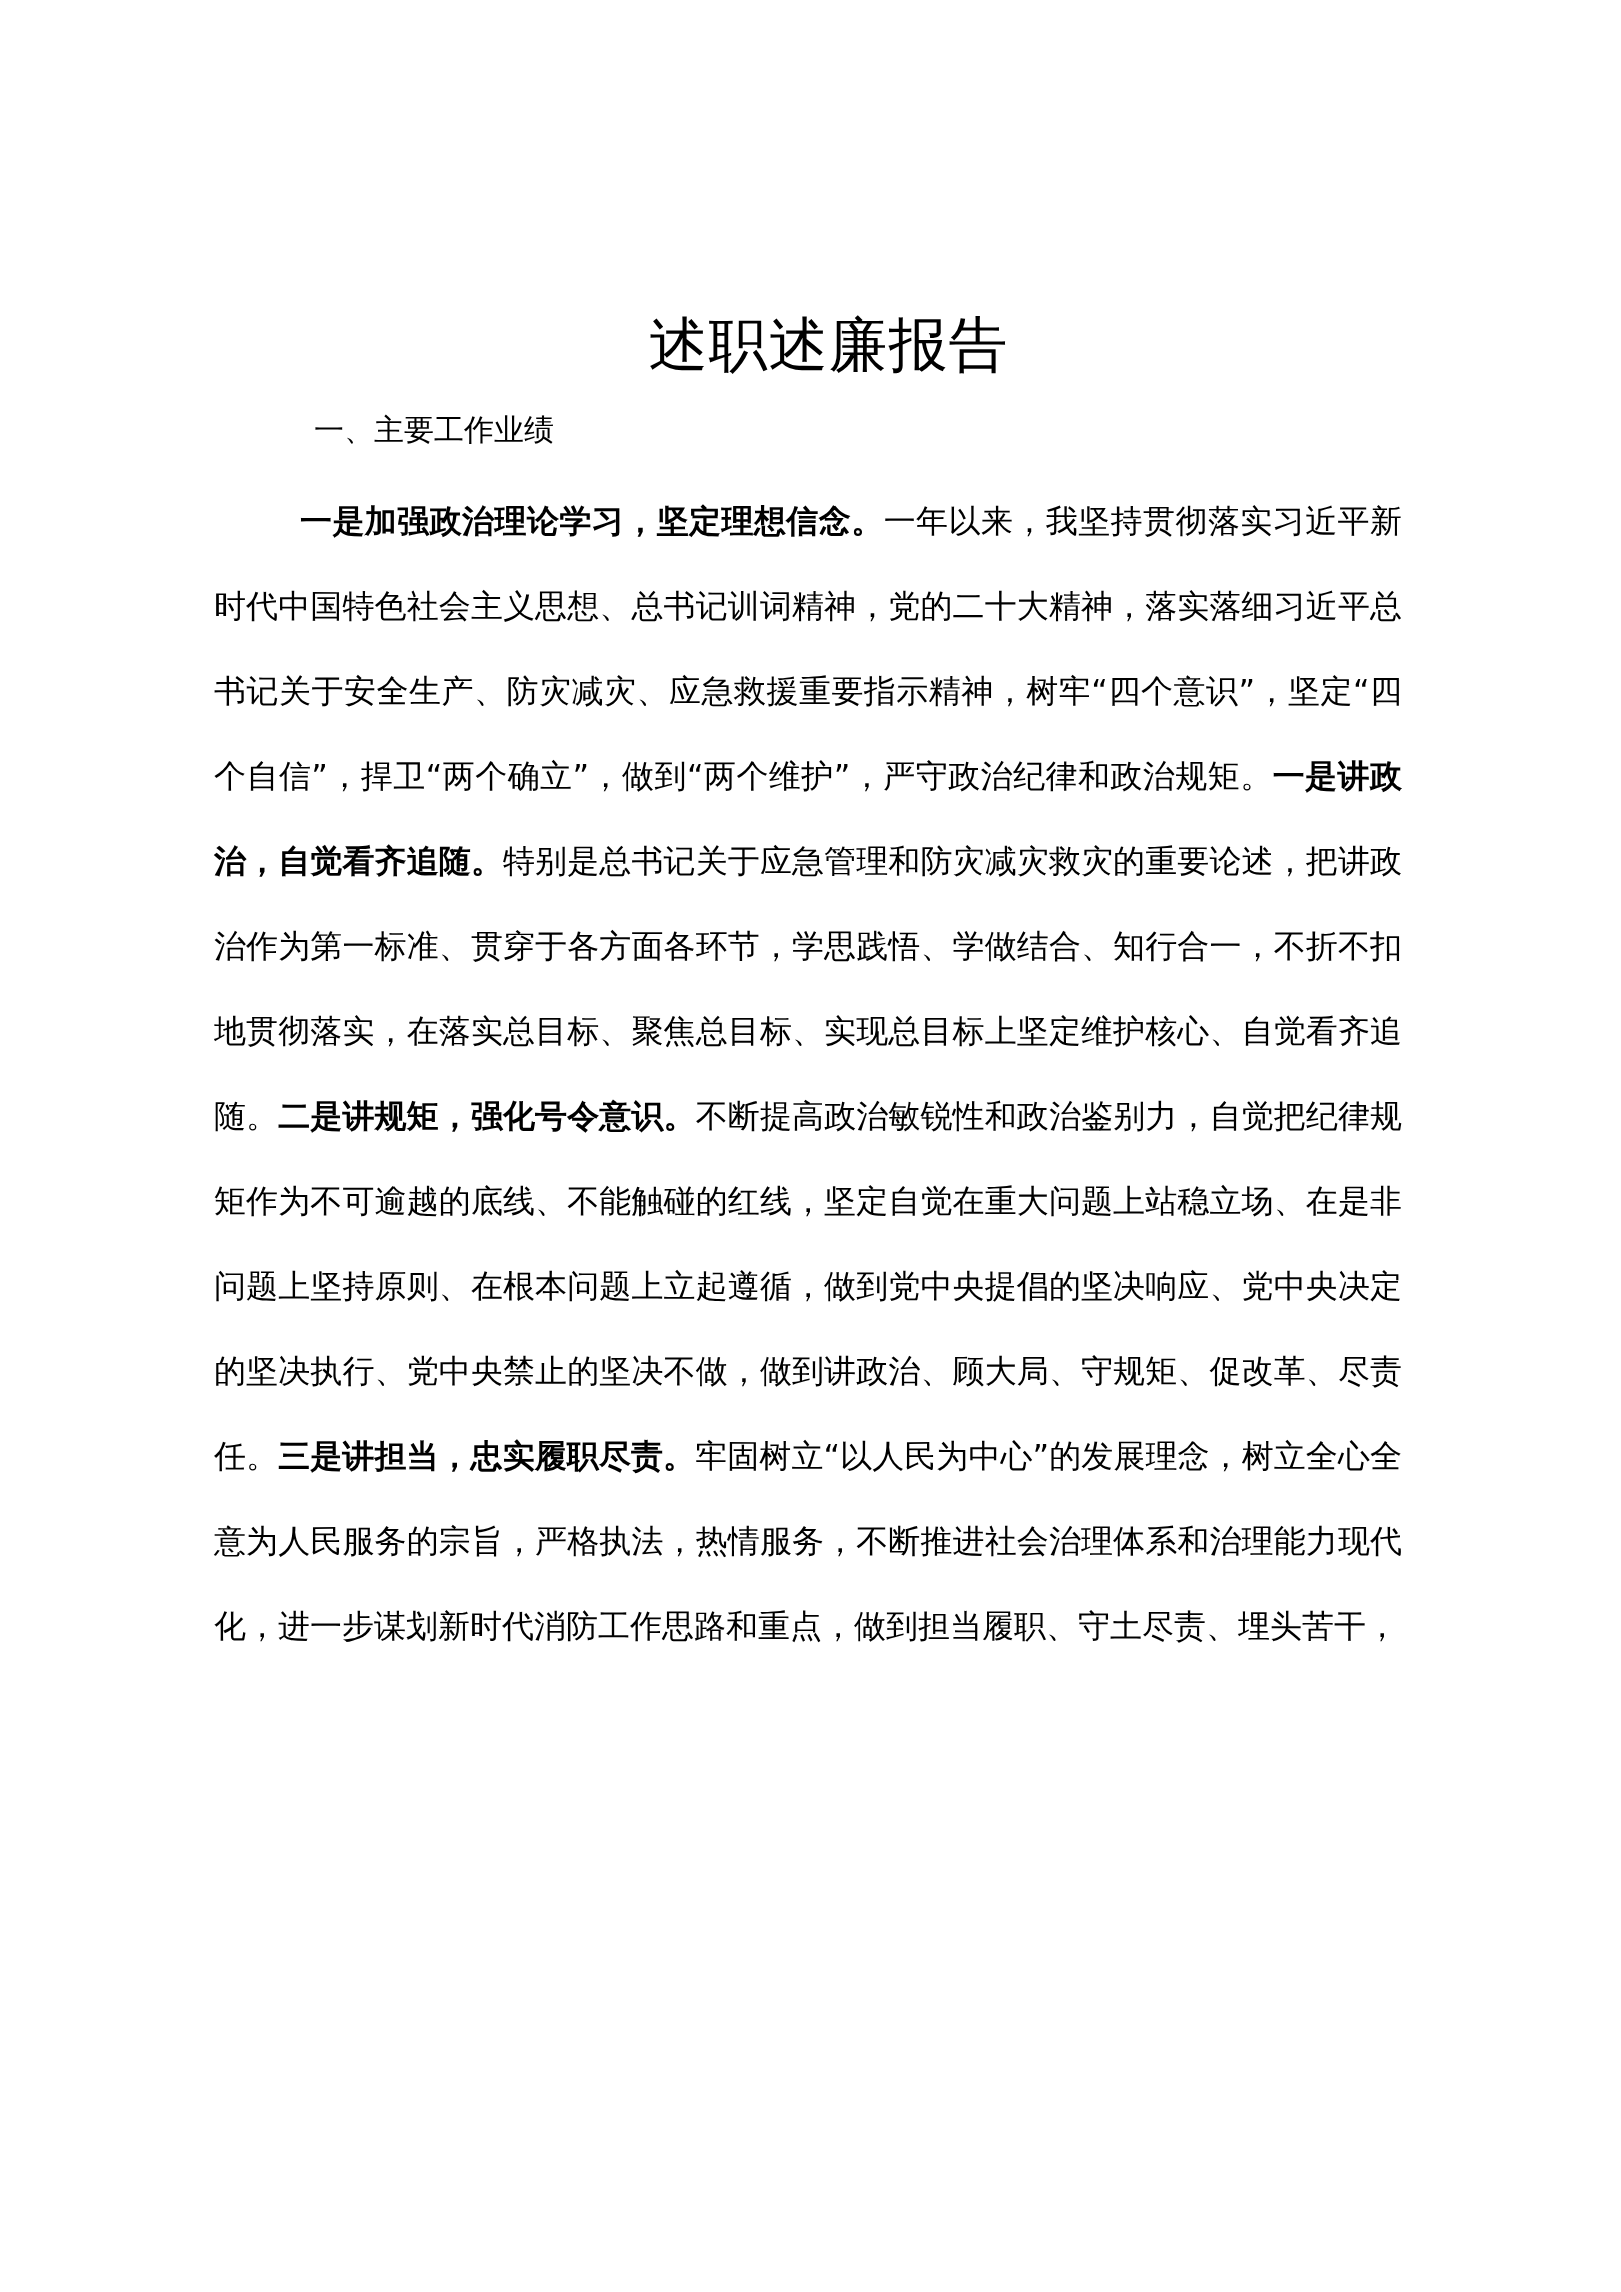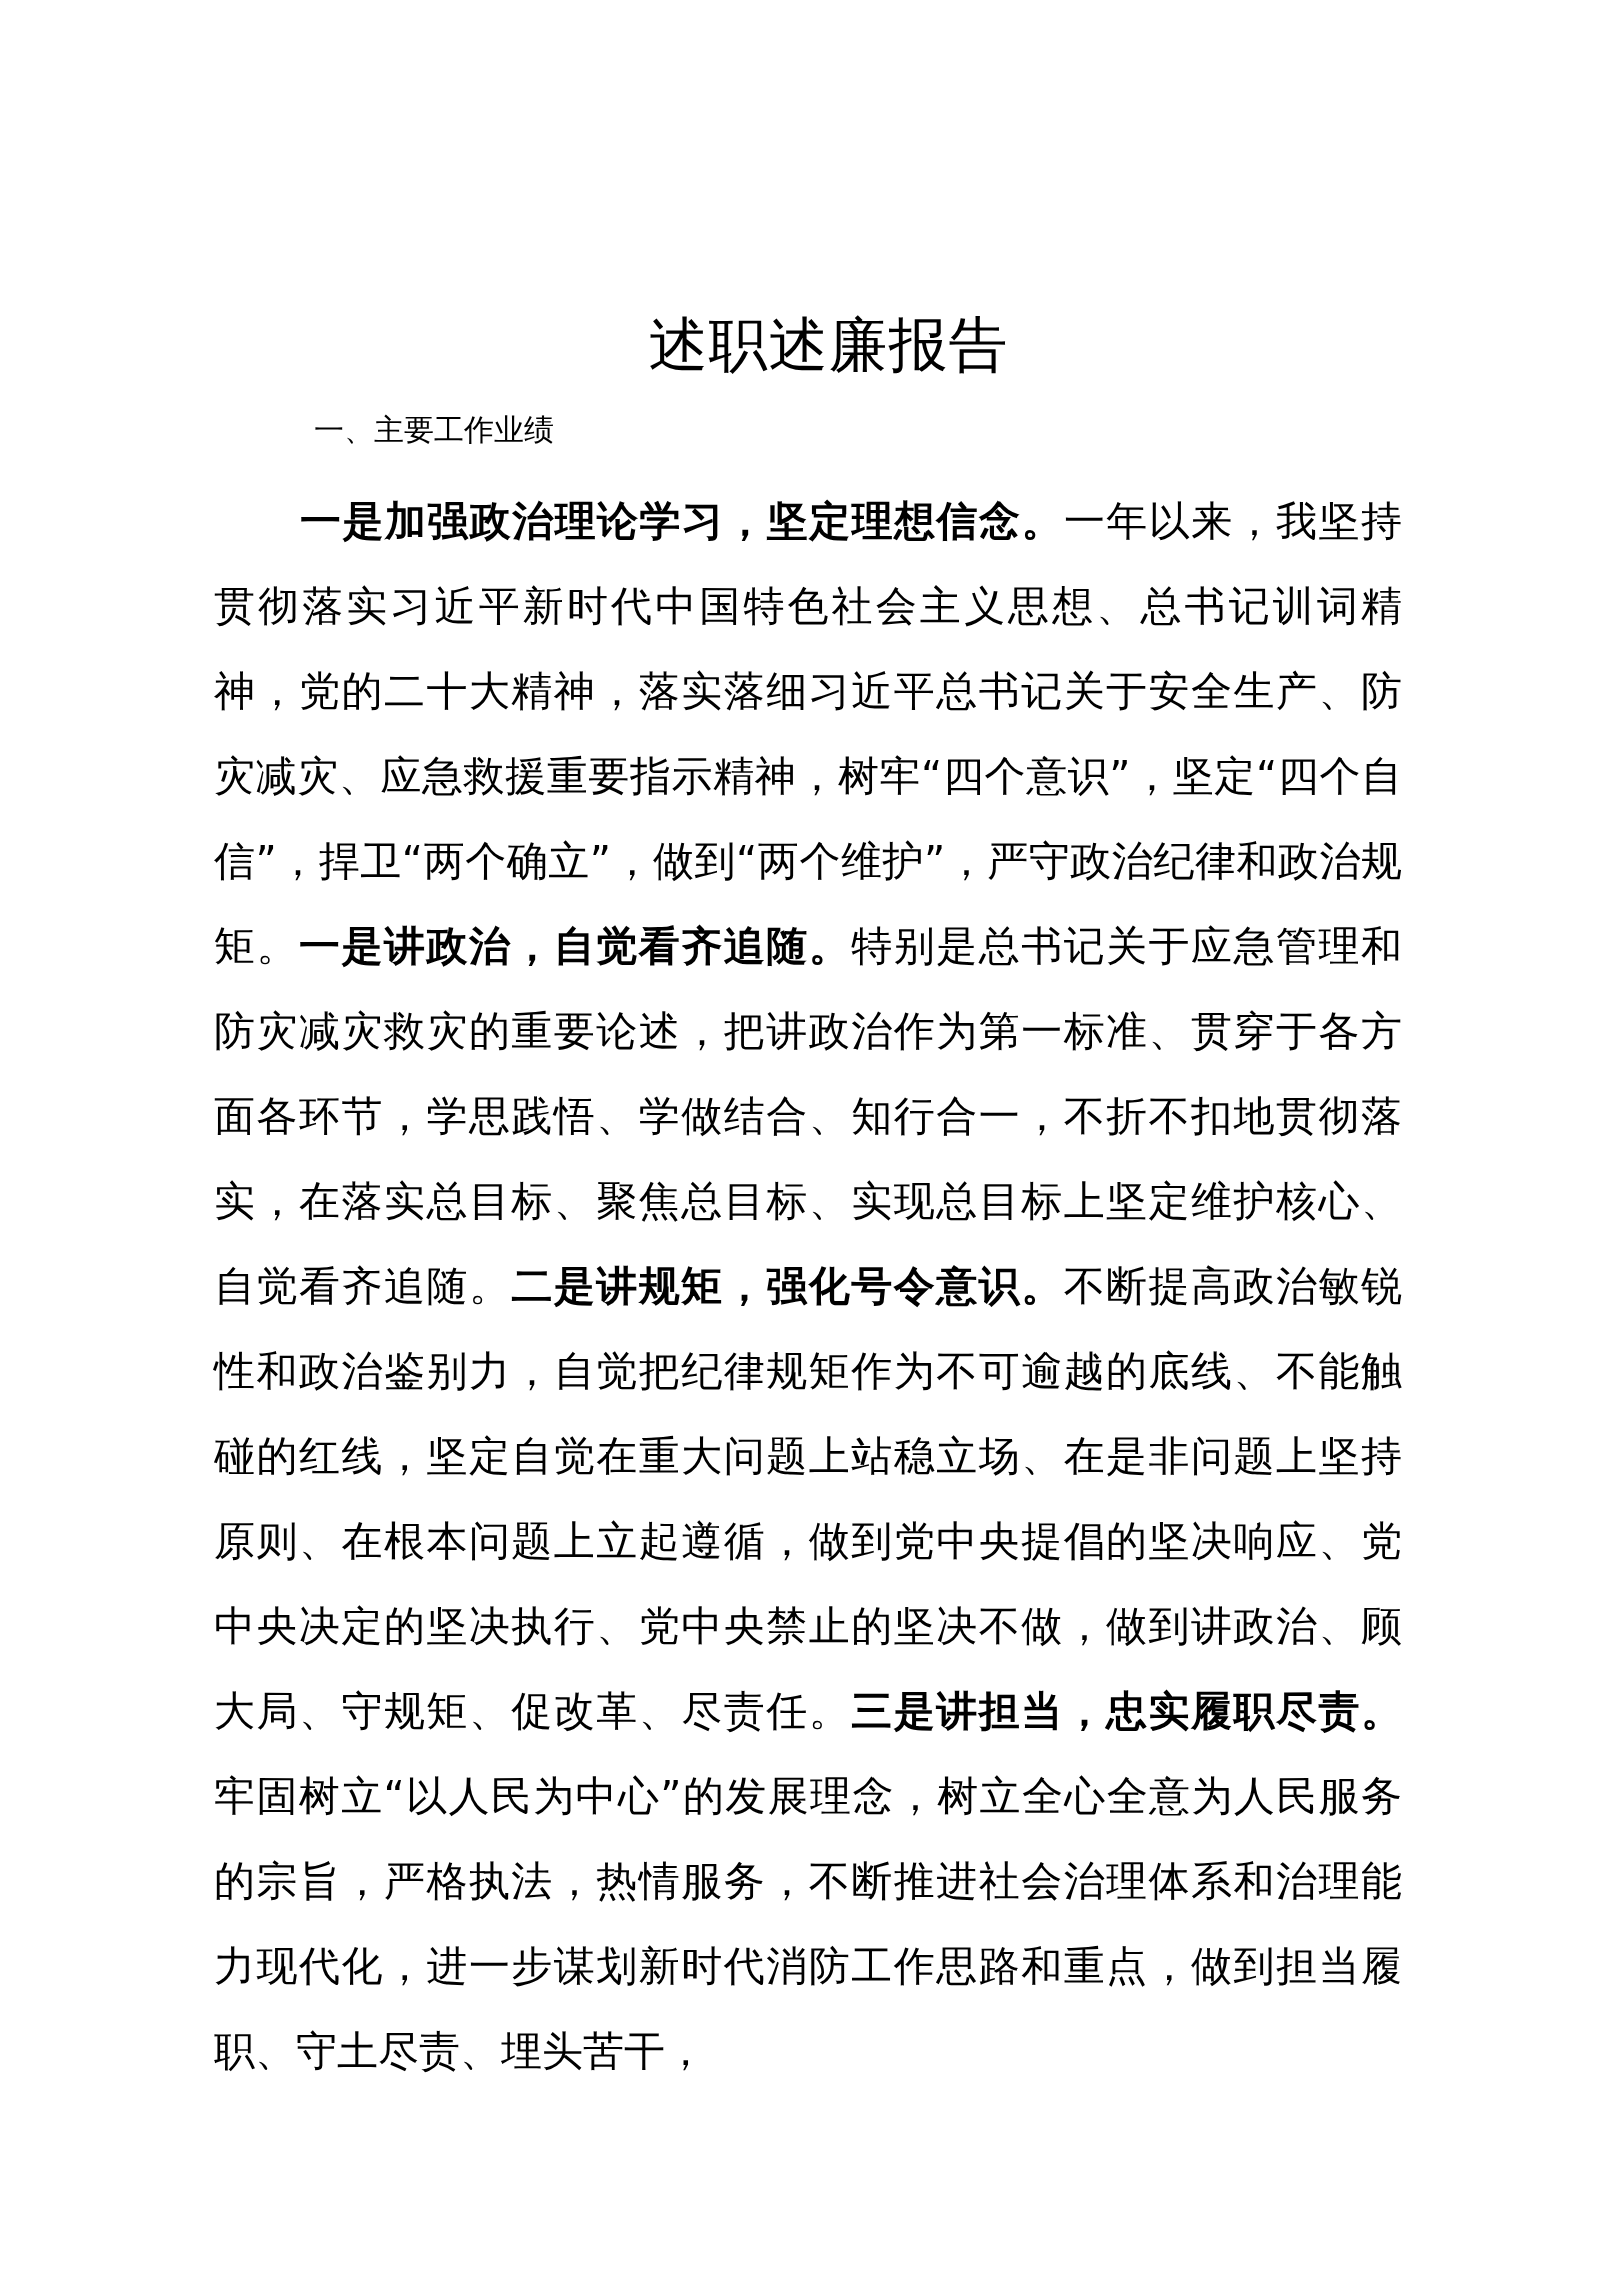--- a/index.html
+++ b/index.html
@@ -42,21 +42,21 @@
       font-size: 30px;
       line-height: 59px;
       margin: 0;
       font-weight: normal;
     }
     .body-text {
       position: absolute;
       left: 214px;
       top: 479px;
       width: 1188px;
-      font-size: 41px;
+      font-size: 32px;
       line-height: 85px;
       text-align: justify;
       text-indent: 86px;
       margin: 0;
       word-break: break-all;
     }
     .body-text .lead {
       font-weight: bold;
     }
   </style>

